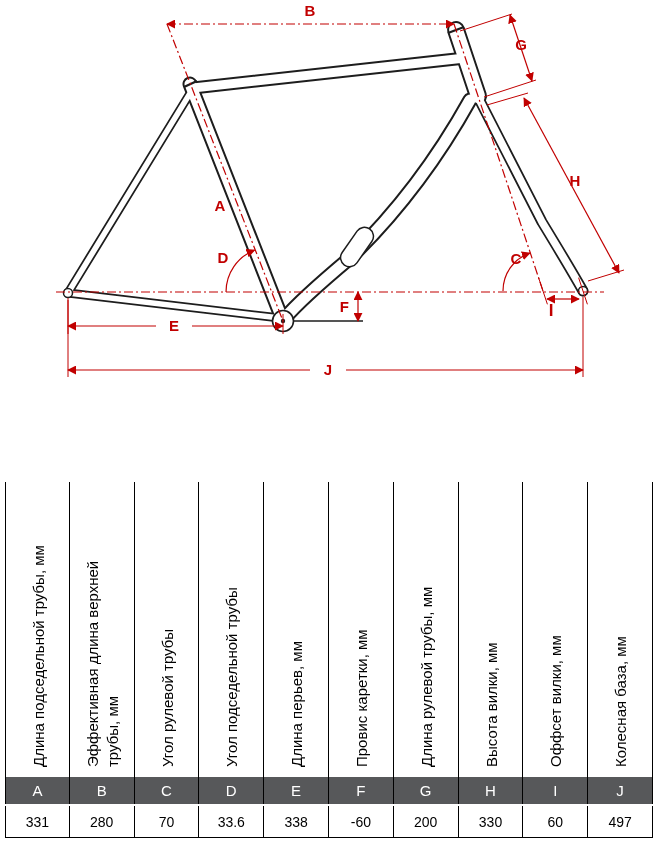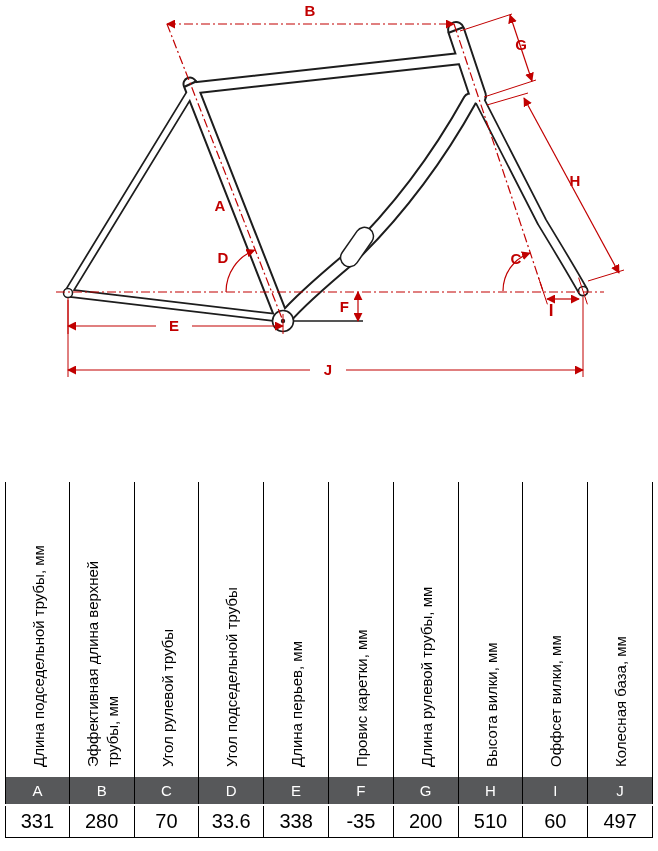--- a/index.html
+++ b/index.html
@@ -14,21 +14,21 @@
   .cols > div{border-right:1px solid #000;}
   .cols > div:first-child{border-left:1px solid #000;}
   .hcell{position:relative;height:295px;background:#fff;overflow:visible;}
   .rot{position:absolute;left:1px;top:100%;width:293px;height:63px;
        transform-origin:0 0;transform:rotate(-90deg);
        display:flex;align-items:center;padding-left:10px;box-sizing:border-box;}
   .rtx{white-space:pre-line;font-size:15px;line-height:1.3;color:#000;}
   .lrow .lcell{height:27px;background:#57585a;color:#fff;display:flex;align-items:center;justify-content:center;font-size:15px;}
   .lrow{margin-top:0;}
   .vrow{margin-top:2px;}
-  .vrow .vcell{height:31px;display:flex;align-items:center;justify-content:center;font-size:20px;border-bottom:1px solid #000;background:#fff;}
+  .vrow .vcell{height:31px;display:flex;align-items:center;justify-content:center;font-size:14px;border-bottom:1px solid #000;background:#fff;}
 </style>
 </head>
 <body>
 
 <div class="diagram-wrap">
 <svg width="658" height="468" viewBox="0 0 658 468">
   <defs>
     <marker id="ar" viewBox="0 0 10 10" refX="9" refY="5" markerWidth="7.5" markerHeight="7.5" orient="auto-start-reverse">
       <path d="M0,0 L10,5 L0,10 z" fill="#c10000"></path>
     </marker>
@@ -184,19 +184,19 @@
     <div class="lcell">I</div>
     <div class="lcell">J</div>
   </div>
 
   <div class="cols vrow">
     <div class="vcell">331</div>
     <div class="vcell">280</div>
     <div class="vcell">70</div>
     <div class="vcell">33.6</div>
     <div class="vcell">338</div>
-    <div class="vcell">-35</div>
+    <div class="vcell">-60</div>
     <div class="vcell">200</div>
-    <div class="vcell">510</div>
+    <div class="vcell">330</div>
     <div class="vcell">60</div>
     <div class="vcell">497</div>
   </div>
 </div>
 
 </body></html>

